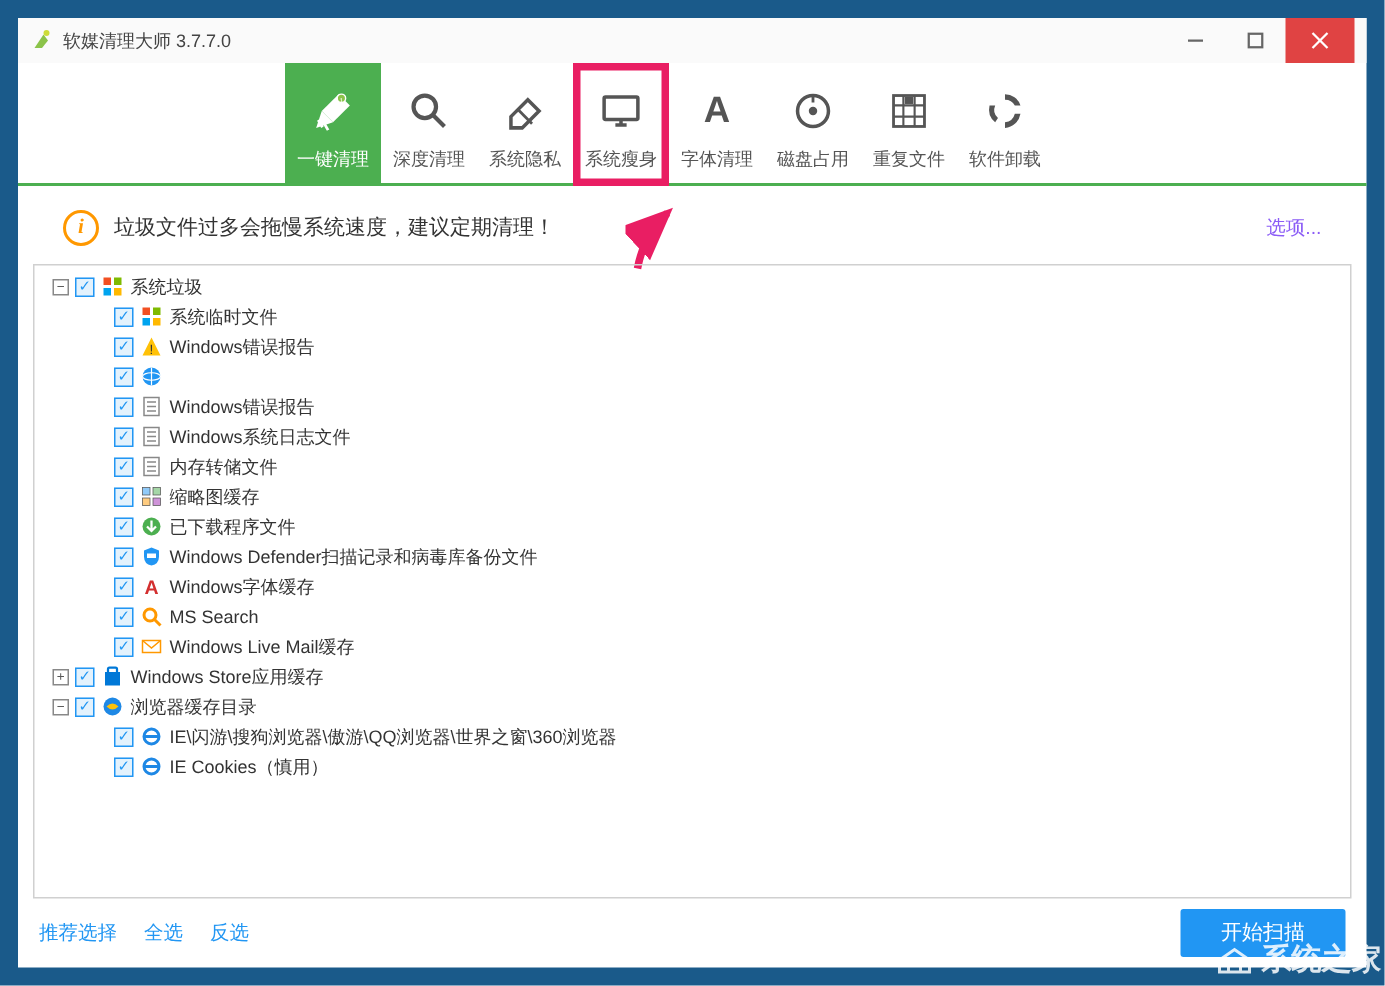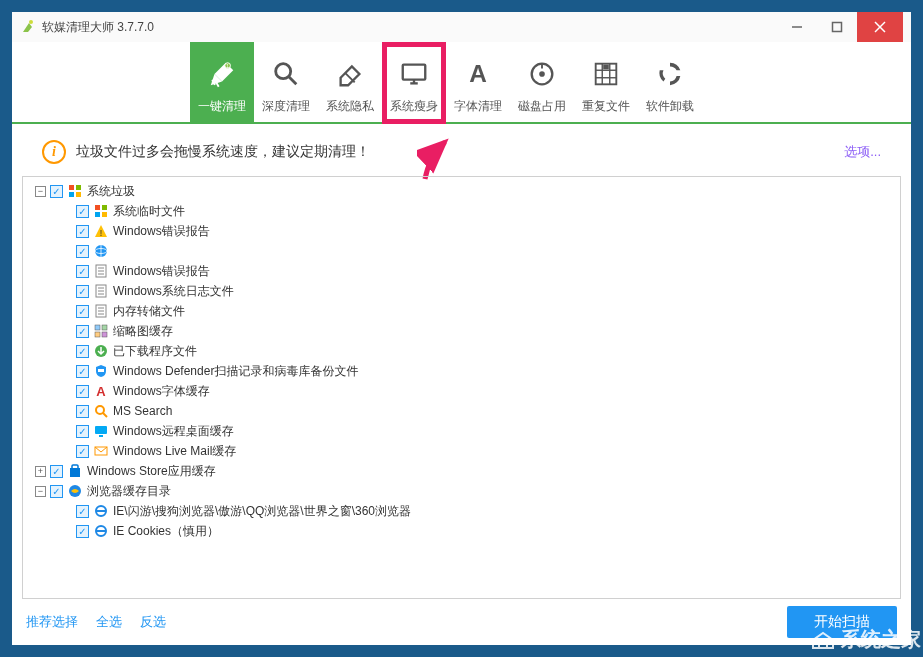--- a/index.html
+++ b/index.html
@@ -323,31 +323,20 @@
               <line x1="9" y1="9" x2="13" y2="13" stroke="#ff9800" stroke-width="2"></line>
             </svg>
           </span>
           <span class="item-label">MS Search</span>
         </div>
         <div class="tree-row" style="padding-left: 36px;">
           <span class="expander none"></span>
           <span class="chk"></span>
           <span class="item-icon">
             <svg width="14" height="14">
-              <rect x="1" y="2" width="12" height="8" rx="1" fill="#03a9f4"></rect>
-              <rect x="5" y="11" width="4" height="2" fill="#03a9f4"></rect>
-            </svg>
-          </span>
-          <span class="item-label">Windows远程桌面缓存</span>
-        </div>
-        <div class="tree-row" style="padding-left: 36px;">
-          <span class="expander none"></span>
-          <span class="chk"></span>
-          <span class="item-icon">
-            <svg width="14" height="14">
               <rect x="1" y="3" width="12" height="8" fill="#fff" stroke="#ff9800"></rect>
               <path d="M1 3 L7 8 L13 3" fill="none" stroke="#ff9800"></path>
             </svg>
           </span>
           <span class="item-label">Windows Live Mail缓存</span>
         </div>
         <div class="tree-row" style="padding-left: 10px;">
           <span class="expander">+</span>
           <span class="chk"></span>
           <span class="item-icon">

